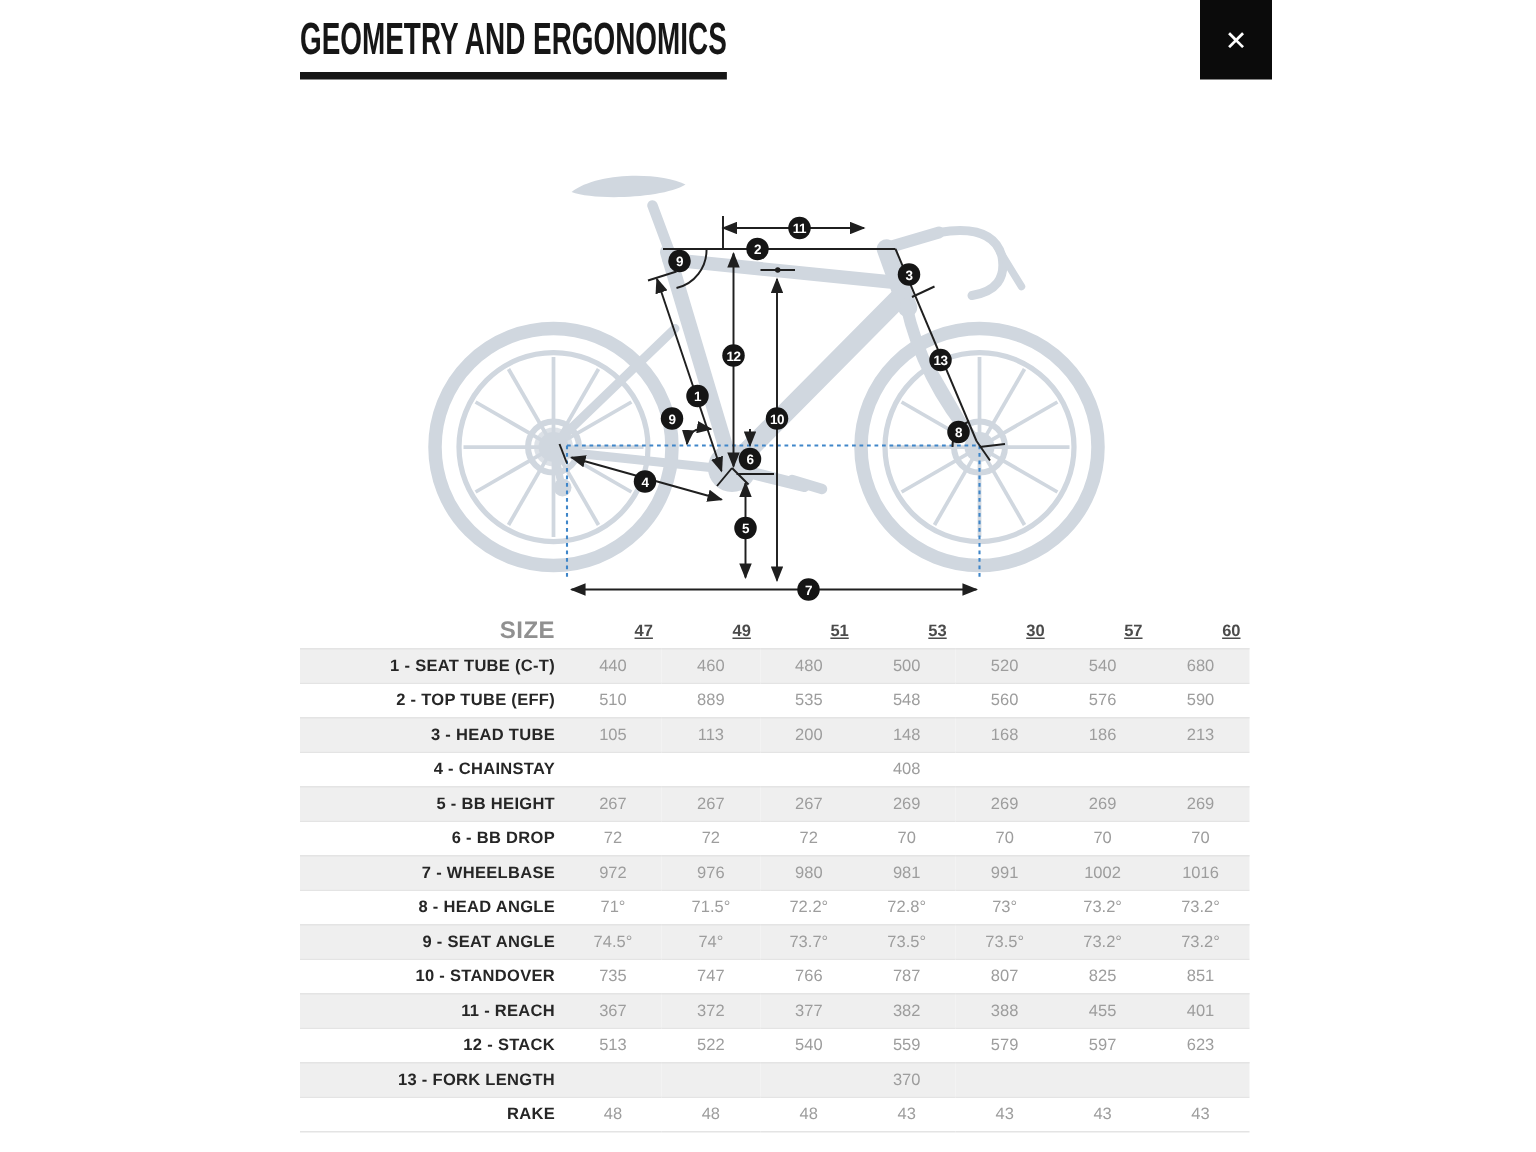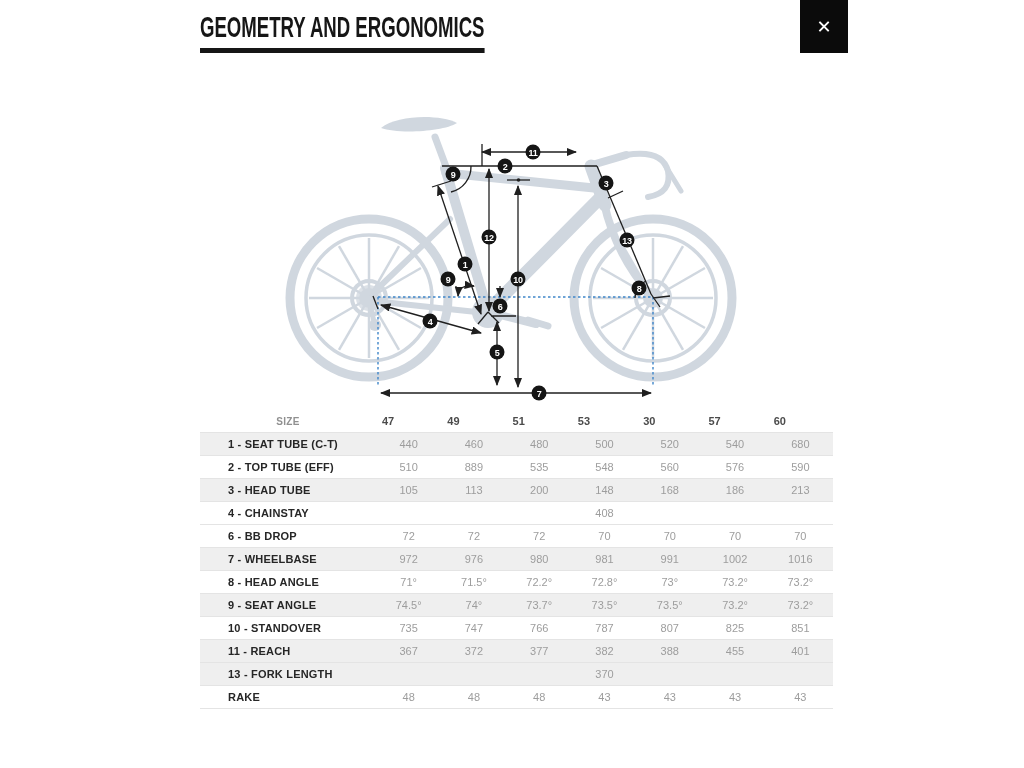--- a/index.html
+++ b/index.html
@@ -40,23 +40,23 @@
   }
   table.geo{
     position:absolute;left:200px;top:411px;width:633px;
     border-collapse:collapse;table-layout:fixed;
   }
   .geo th,.geo td{
     padding:0 6px;height:23px;border-bottom:1px solid #e4e4e4;
     font-size:11px;vertical-align:middle;
   }
   .geo thead th{height:21px;}
-  .geo th.lbl{color:#909090;font-weight:bold;text-align:center;font-size:10px;letter-spacing:.3px;}
-  .geo th.val{color:#4b4b4b;font-weight:bold;text-align:left;}
-  .geo td.lbl{color:#262626;font-weight:bold;text-align:left;letter-spacing:.2px;padding-left:28px;}
+  .geo th.lbl{color:#909090;font-weight:bold;text-align:right;font-size:16px;letter-spacing:.3px;}
+  .geo th.val{color:#4b4b4b;font-weight:bold;text-align:right;text-decoration:underline;}
+  .geo td.lbl{color:#262626;font-weight:bold;text-align:right;letter-spacing:.2px;padding-left:28px;}
   .geo td.val{color:#9d9d9d;text-align:center;}
   .geo tr.alt{background:#efefef;}
 </style>
 </head>
 <body>
 
 <h1 class="page-title">GEOMETRY AND ERGONOMICS</h1>
 
 <button class="close-btn">
   <span>✕</span>
@@ -261,20 +261,30 @@
       <tr>
         <td class="lbl">4 - CHAINSTAY</td>
         <td class="val"></td>
         <td class="val"></td>
         <td class="val"></td>
         <td class="val">408</td>
         <td class="val"></td>
         <td class="val"></td>
         <td class="val"></td>
       </tr>
+      <tr class="alt">
+        <td class="lbl">5 - BB HEIGHT</td>
+        <td class="val">267</td>
+        <td class="val">267</td>
+        <td class="val">267</td>
+        <td class="val">269</td>
+        <td class="val">269</td>
+        <td class="val">269</td>
+        <td class="val">269</td>
+      </tr>
       <tr>
         <td class="lbl">6 - BB DROP</td>
         <td class="val">72</td>
         <td class="val">72</td>
         <td class="val">72</td>
         <td class="val">70</td>
         <td class="val">70</td>
         <td class="val">70</td>
         <td class="val">70</td>
       </tr>
@@ -321,20 +331,30 @@
       <tr class="alt">
         <td class="lbl">11 - REACH</td>
         <td class="val">367</td>
         <td class="val">372</td>
         <td class="val">377</td>
         <td class="val">382</td>
         <td class="val">388</td>
         <td class="val">455</td>
         <td class="val">401</td>
       </tr>
+      <tr>
+        <td class="lbl">12 - STACK</td>
+        <td class="val">513</td>
+        <td class="val">522</td>
+        <td class="val">540</td>
+        <td class="val">559</td>
+        <td class="val">579</td>
+        <td class="val">597</td>
+        <td class="val">623</td>
+      </tr>
       <tr class="alt">
         <td class="lbl">13 - FORK LENGTH</td>
         <td class="val"></td>
         <td class="val"></td>
         <td class="val"></td>
         <td class="val">370</td>
         <td class="val"></td>
         <td class="val"></td>
         <td class="val"></td>
       </tr>

